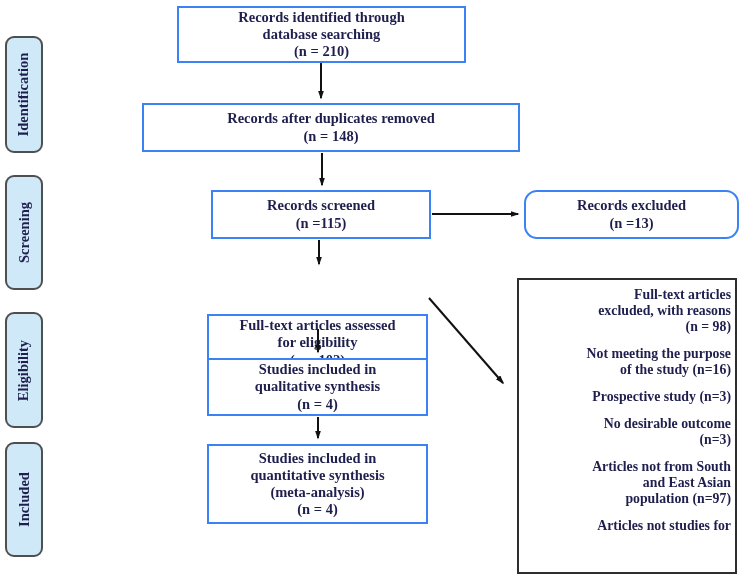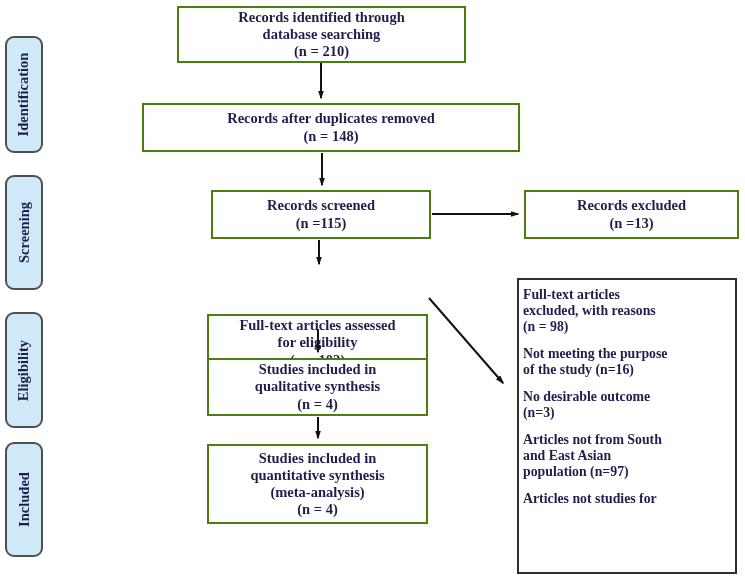--- a/index.html
+++ b/index.html
@@ -7,21 +7,21 @@
     position:relative;
     width:745px;height:577px;
     background:#ffffff;
     font-family:"Liberation Serif","DejaVu Serif",serif;
     color:#1f1f4e;
     overflow:hidden;
   }
   .fbox{
     position:absolute;
     background:#ffffff;
-    border:2px solid #4d7c0f;
+    border:2px solid #3b82f6;
     box-sizing:border-box;
     display:flex;
     align-items:center;
     justify-content:center;
     text-align:center;
     font-weight:bold;
     font-size:14.5px;
     line-height:1.18;
     white-space:pre-line;
     padding:2px 4px;
@@ -41,21 +41,21 @@
     white-space:nowrap;
     font-weight:bold;
     font-size:14.5px;
     color:#1f1f4e;
   }
   .reasons{
     position:absolute;
     background:#ffffff;
     border:2px solid #2e2e2e;
     box-sizing:border-box;
-    text-align:left;
+    text-align:right;
     font-weight:bold;
     font-size:13.8px;
     line-height:1.16;
     padding:7px 4px 4px 4px;
   }
   .reasons p{
     margin:0 0 11px 0;
     white-space:pre-line;
   }
   .reasons p:last-child{margin-bottom:0;}
@@ -86,21 +86,21 @@
   <div class="fbox" style="left:177px;top:6px;width:289px;height:57px;">Records identified through
 database searching
 (n = 210)</div>
 
   <div class="fbox" style="left:142px;top:103px;width:378px;height:49px;">Records after duplicates removed
 (n = 148)</div>
 
   <div class="fbox" style="left:211px;top:190px;width:220px;height:49px;">Records screened
 (n =115)</div>
 
-  <div class="fbox" style="left:524px;top:190px;width:215px;height:49px;">Records excluded
+  <div class="fbox" style="left:524px;top:190px;width:215px;height:49px;border-radius:13px;">Records excluded
 (n =13)</div>
 
   <div class="fbox" style="left:207px;top:270px;width:221px;height:58px;margin-top:44px;">Full-text articles assessed
 for eligibility
 (n = 102)</div>
 
   <div class="fbox" style="left:207px;top:358px;width:221px;height:58px;">Studies included in
 qualitative synthesis
 (n = 4)</div>
 
@@ -108,20 +108,21 @@
 quantitative synthesis
 (meta-analysis)
 (n = 4)</div>
 
   <div class="reasons" style="left:517px;top:278px;width:220px;height:296px;">
     <p>Full-text articles
 excluded, with reasons
 (n = 98)</p>
     <p>Not meeting the purpose
 of the study (n=16)</p>
+    <p>Prospective study (n=3)</p>
     <p>No desirable outcome
 (n=3)</p>
     <p>Articles not from South
 and East Asian
 population (n=97)</p>
     <p><span class="pre">Articles not studies for
 </span></p>
   </div>
 
   <svg id="arrows" viewBox="0 0 745 577" xmlns="http://www.w3.org/2000/svg">

